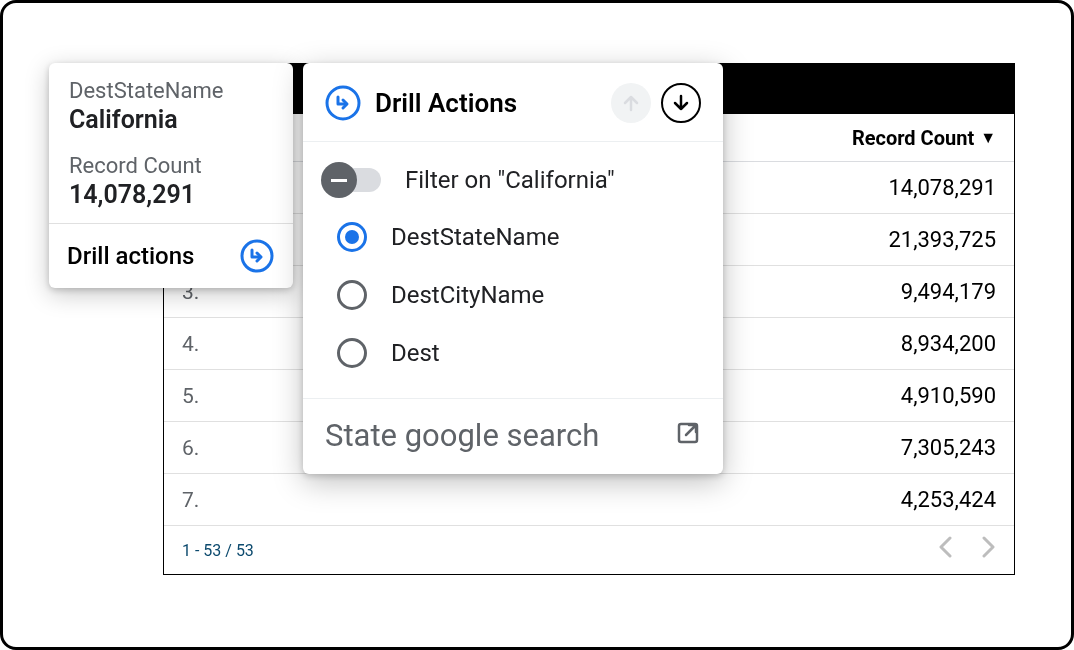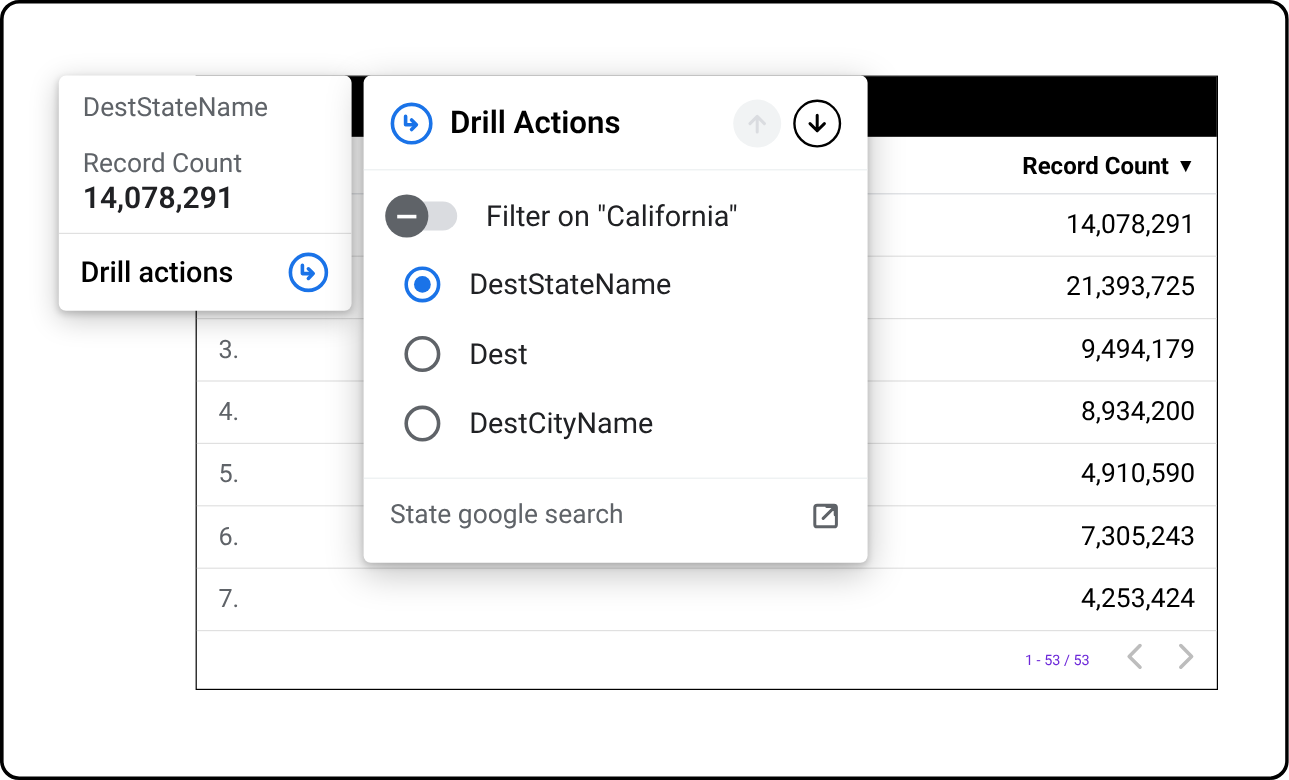--- a/index.html
+++ b/index.html
@@ -62,26 +62,26 @@
       width: 50px;
       font-size: 21px;
     }
     .data-row .val {
       margin-left: auto;
       font-weight: 400;
     }
     .table-footer {
       display: flex;
       align-items: center;
-      justify-content: flex-end;
+      justify-content: space-between;
       gap: 30px;
       height: 48px;
       padding: 0 18px;
-      color: #6d28d9;
-      font-size: 12px;
+      color: #0c4a6e;
+      font-size: 16px;
     }
     .table-footer .pager {
       display: flex;
       gap: 30px;
       color: #bdbdbd;
       font-size: 24px;
     }
 
     
     .tooltip-card {
@@ -200,21 +200,21 @@
     }
     .radio.selected { border: 3px solid #1a73e8; }
     .radio.unselected { border: 3px solid #5f6368; }
     .radio .dot { width: 14px; height: 14px; border-radius: 50%; background: #1a73e8; }
 
     .panel-footer {
       display: flex;
       align-items: flex-start;
       padding: 18px 22px 20px 22px;
       color: #5f6368;
-      font-size: 22px;
+      font-size: 31px;
       gap: 10px;
     }
     .panel-footer .ext-icon { margin-left: auto; }
   </style>
 </head>
 <body>
 
 <div class="canvas">
 
   <div class="data-table">
@@ -266,20 +266,21 @@
               <path d="M2 2 L11 11 L2 20" stroke="#bdbdbd" stroke-width="3" fill="none" stroke-linecap="round" stroke-linejoin="round"></path>
             </svg>
         </span>
       </div>
     </div>
   </div>
 
   <div class="tooltip-card">
     <div class="section">
       <div class="label">DestStateName</div>
+      <div class="value">California</div>
     </div>
     <div class="section" style="padding-top:6px;">
       <div class="label">Record Count</div>
       <div class="value">14,078,291</div>
     </div>
     <div class="divider"></div>
     <div class="drill-actions-row">
       <span>Drill actions</span>
       <span class="icon-wrap circle-icon">
         <svg width="34" height="34" viewBox="0 0 34 34">
@@ -325,25 +326,25 @@
         <span>Filter on "California"</span>
       </div>
       <div class="option-row">
         <div class="radio selected">
             <div class="dot"></div>
           </div>
         <span>DestStateName</span>
       </div>
       <div class="option-row">
         <div class="radio unselected"></div>
-        <span>Dest</span>
+        <span>DestCityName</span>
       </div>
       <div class="option-row">
         <div class="radio unselected"></div>
-        <span>DestCityName</span>
+        <span>Dest</span>
       </div>
     </div>
     <div class="panel-divider"></div>
     <div class="panel-footer">
       <span>State google search</span>
       <span class="ext-icon">
         <svg width="26" height="26" viewBox="0 0 26 26">
           <rect x="4" y="4" width="18" height="18" rx="2" fill="none" stroke="#5f6368" stroke-width="2.5"></rect>
           <path d="M11 15 L20 6 M14 5 h7 v7" fill="none" stroke="#5f6368" stroke-width="2.5" stroke-linecap="round" stroke-linejoin="round"></path>
         </svg>

